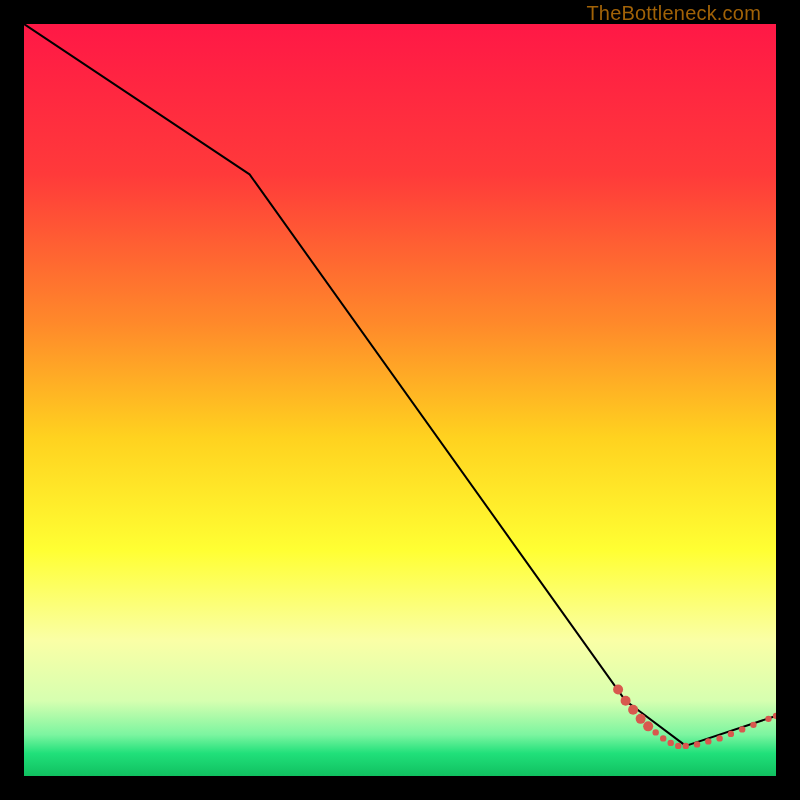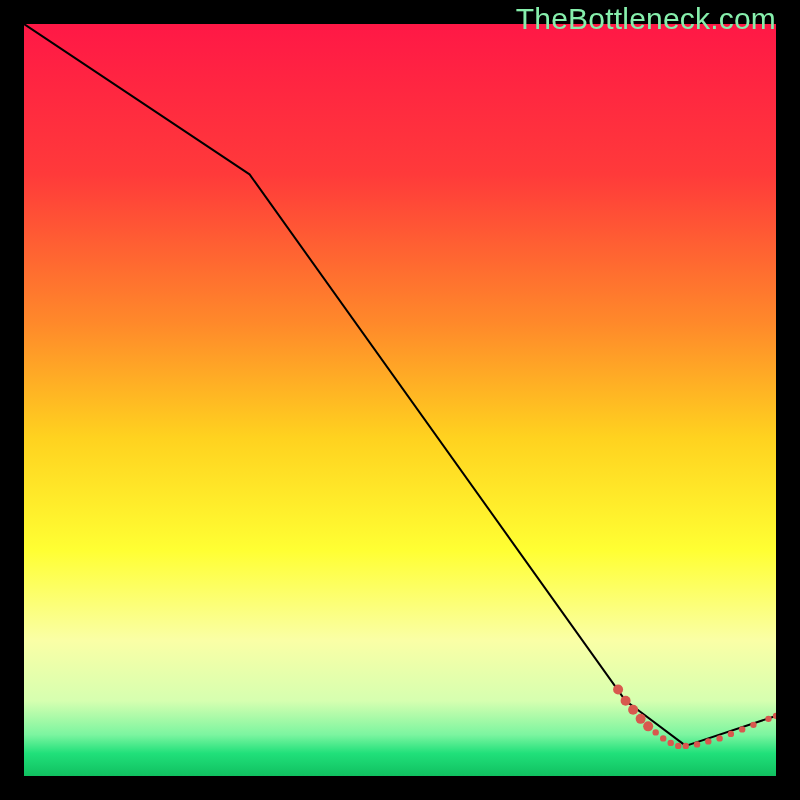--- a/index.html
+++ b/index.html
@@ -25,23 +25,23 @@
     height: 752px;
   }
   .plot svg {
     display: block;
     width: 752px;
     height: 752px;
   }
   .watermark {
     position: absolute;
     top: 2px;
-    right: 24px;
-    color: #86efac;
-    font-size: 30px;
+    right: 39px;
+    color: #a16207;
+    font-size: 20px;
     font-weight: 500;
     letter-spacing: 0.2px;
     user-select: none;
   }
 </style>
 </head>
 <body>
 
 <div class="stage">
 

